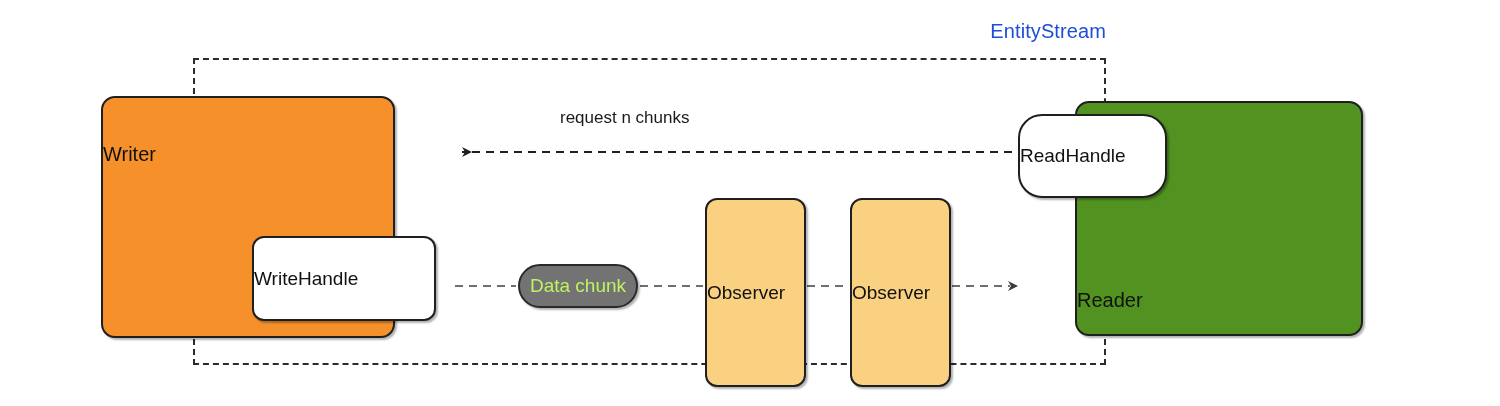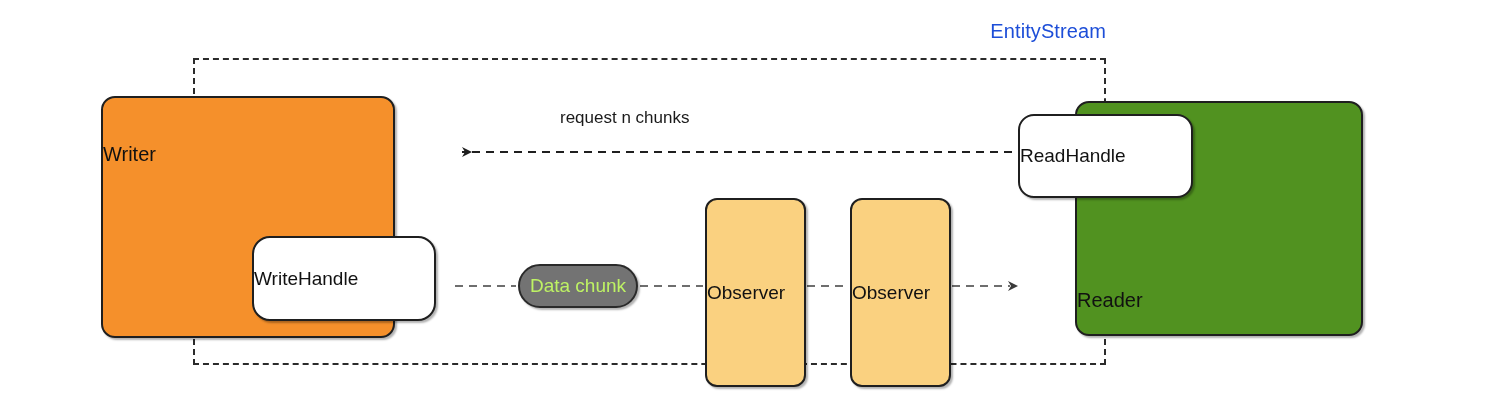--- a/index.html
+++ b/index.html
@@ -71,45 +71,45 @@
     z-index: 3;
   }
 
   
   #write-handle-node {
     left: 252px;
     top: 236px;
     width: 184px;
     height: 85px;
     background: #ffffff;
-    border-radius: 18px;
+    border-radius: 12px;
     font-size: 19px;
     z-index: 5;
   }
 
   
   #reader-node {
     left: 1075px;
     top: 101px;
     width: 288px;
     height: 235px;
     background: #519220;
     align-items: flex-end;
     padding-bottom: 22px;
     z-index: 3;
   }
 
   
   #read-handle-node {
     left: 1018px;
     top: 114px;
-    width: 175px;
+    width: 149px;
     height: 84px;
     background: #ffffff;
-    border-radius: 16px;
+    border-radius: 24px;
     font-size: 19px;
     z-index: 5;
   }
 
   
   .observer-node {
     top: 198px;
     width: 101px;
     height: 189px;
     background: #fad180;

